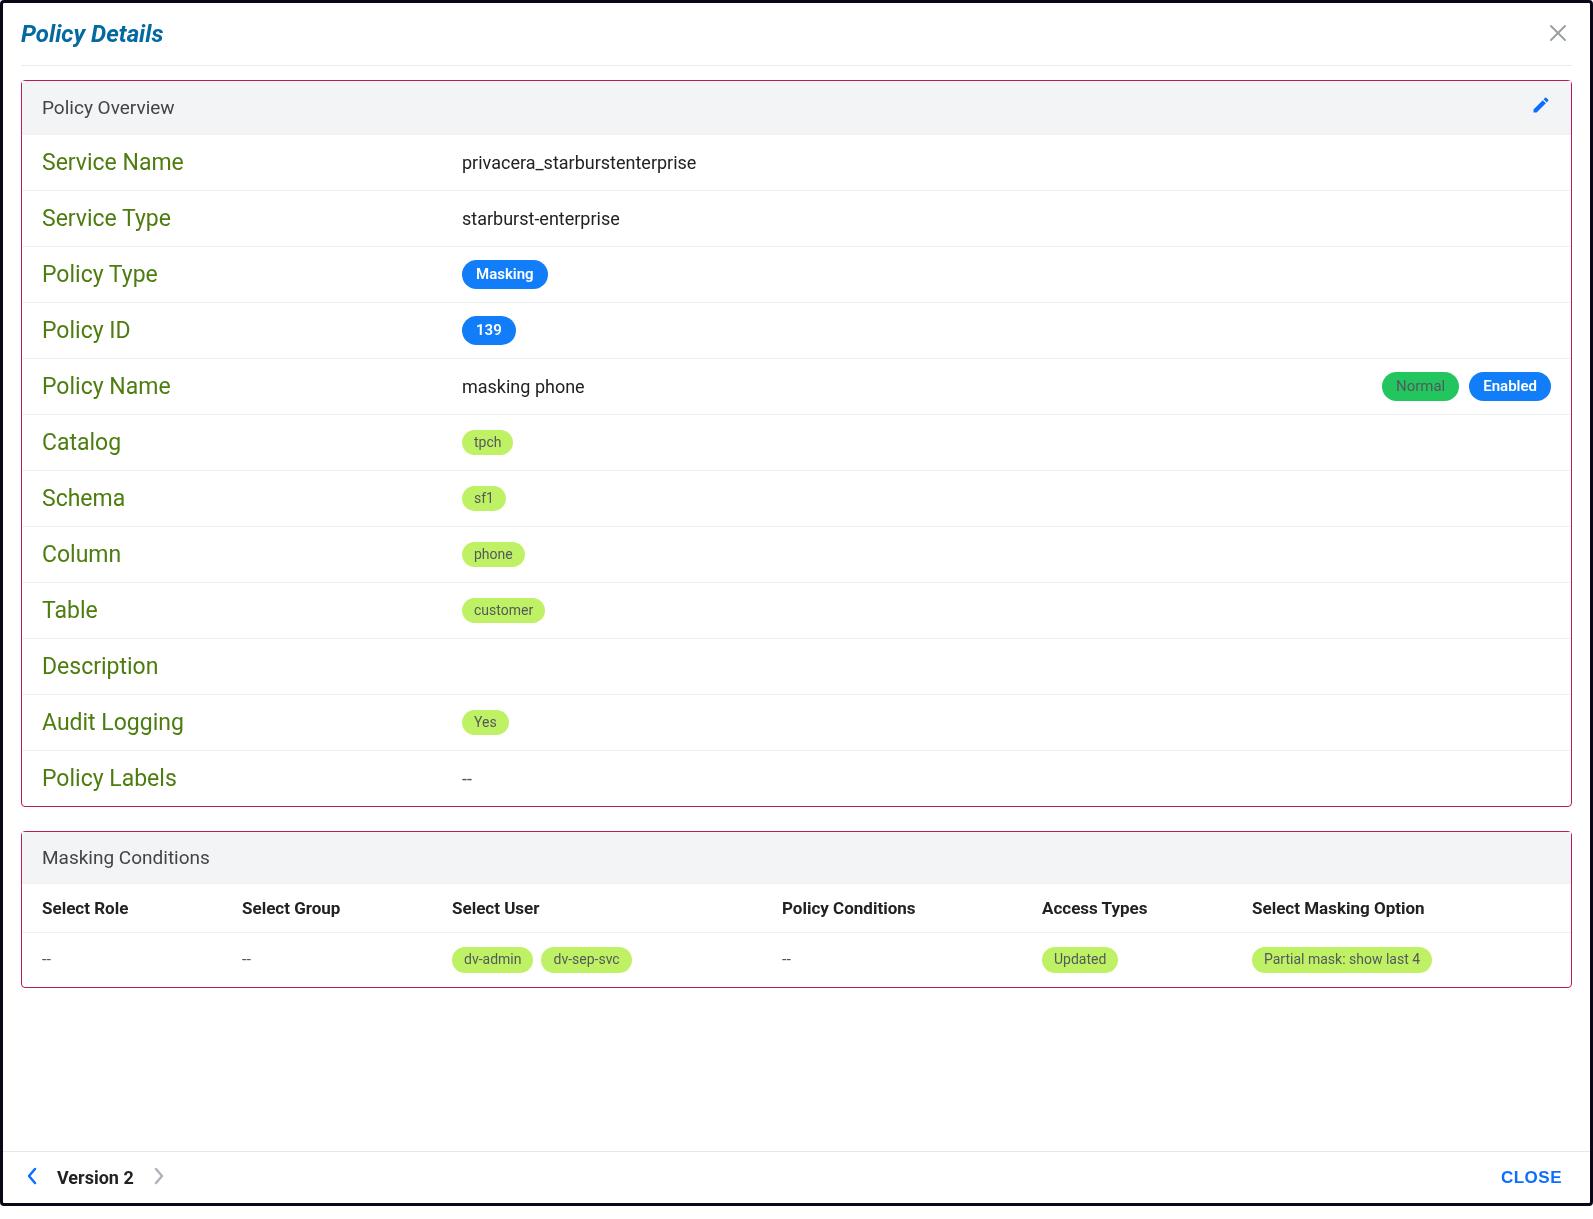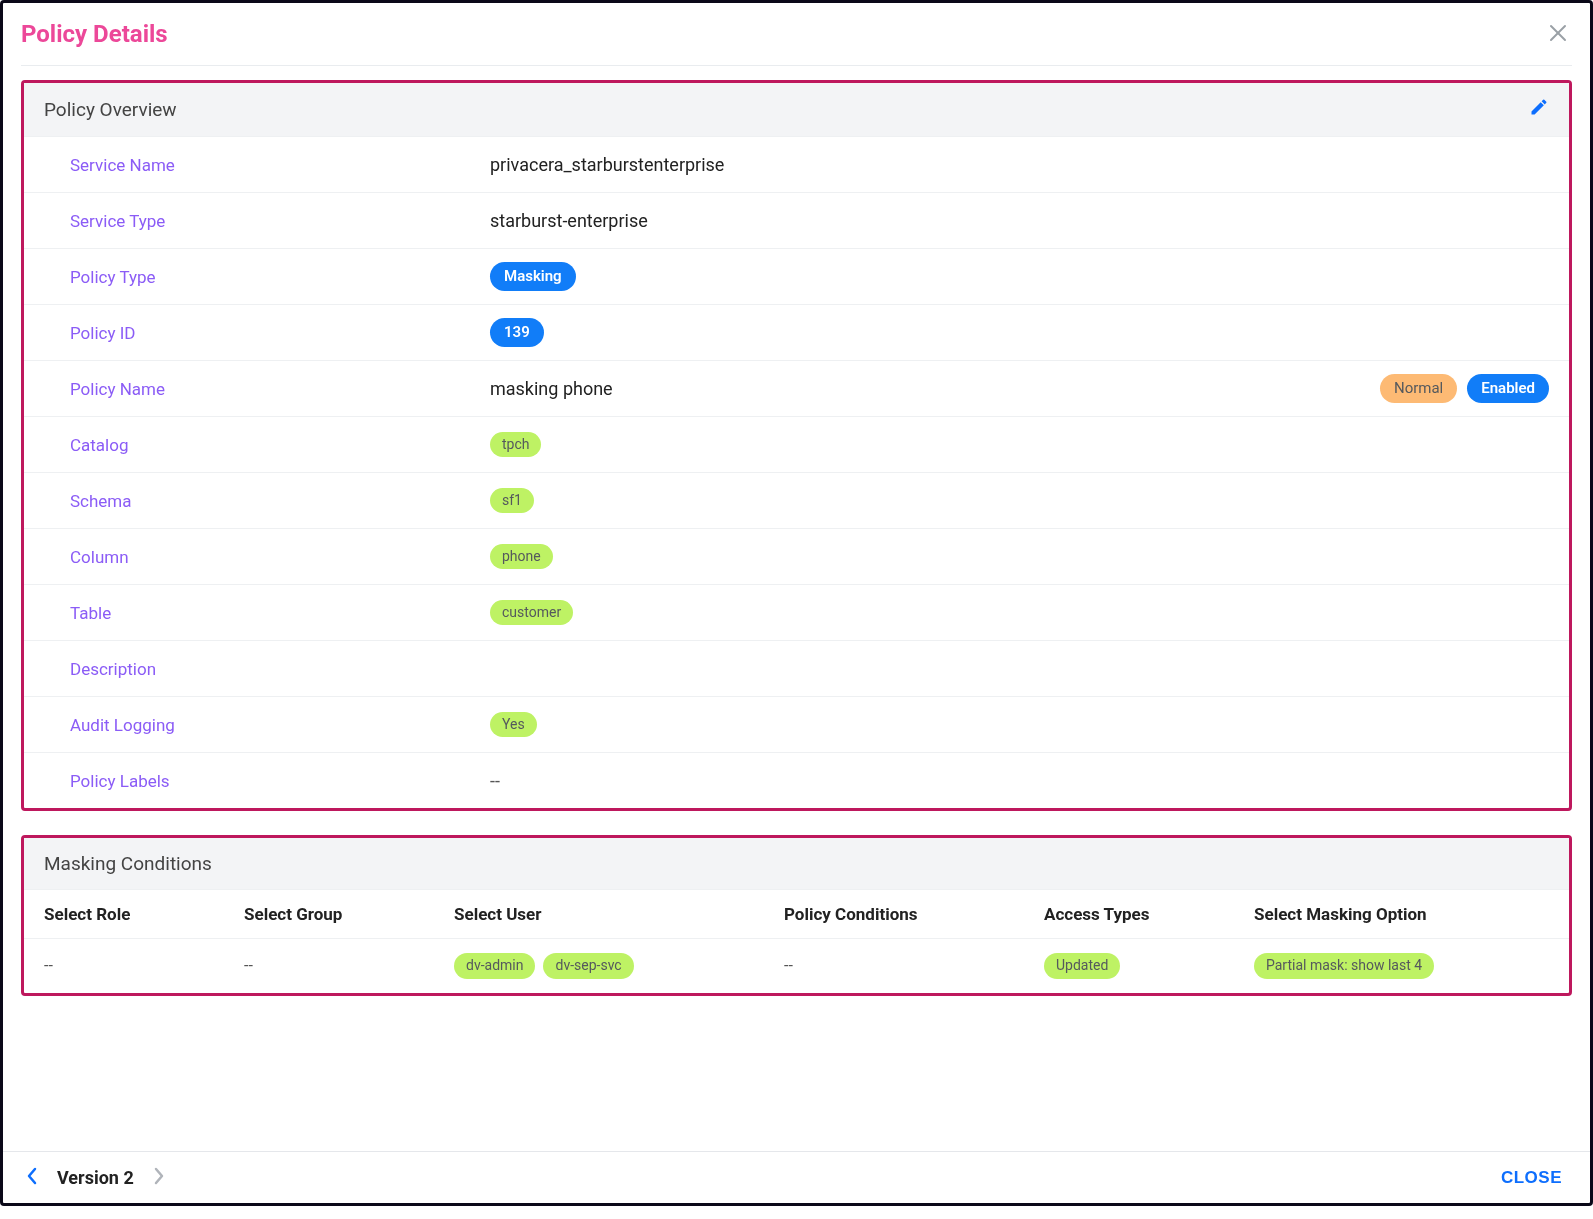--- a/index.html
+++ b/index.html
@@ -23,21 +23,22 @@
 
   .dialog-header {
     display: flex;
     align-items: center;
     justify-content: space-between;
     padding-bottom: 14px;
   }
   .dialog-title {
     font-size: 24px;
     font-weight: 700;
-    color: #ec4899;
+    color: #0369a1;
+    font-style: italic;
   }
   .close-x {
     color: #6c757d;
     cursor: pointer;
     font-size: 26px;
     line-height: 1;
     padding: 4px;
   }
   .hr-line {
     border: none;
@@ -45,21 +46,21 @@
     margin: 0;
   }
 
   .body-scroll {
     flex: 1 1 auto;
     overflow: auto;
     padding-top: 14px;
   }
 
   .panel {
-    border: 3px solid #be185d;
+    border: 1px solid #be185d;
     border-radius: 4px;
     margin-bottom: 24px;
     background: #fff;
   }
   .panel-header {
     background: #f3f4f6;
     padding: 14px 20px;
     font-size: 19px;
     color: #444;
     display: flex;
@@ -74,23 +75,22 @@
   .kv-row {
     display: flex;
     align-items: center;
     padding: 13px 20px;
     border-top: 1px solid #eef0f2;
     min-height: 56px;
   }
   .kv-row:first-of-type { border-top: 1px solid #e5e7eb; }
   .kv-label {
     width: 420px;
-    font-size: 17px;
-    color: #8b5cf6;
-    margin-left: 26px;
+    font-size: 23px;
+    color: #4d7c0f;
   }
   .kv-value {
     flex: 1;
     font-size: 18px;
     color: #222;
     display: flex;
     align-items: center;
     gap: 8px;
     text-align: center;
   }
@@ -103,21 +103,21 @@
   .pill {
     display: inline-block;
     border-radius: 999px;
     padding: 4px 14px;
     font-size: 15px;
     line-height: 1.4;
     white-space: nowrap;
   }
   .pill-blue { background: #117df8; color: #fff; font-weight: 600; }
   .pill-grey { background: #bef264; color: #55595d; }
-  .pill-lightgrey { background: #fdba74; color: #55595d; }
+  .pill-lightgrey { background: #22c55e; color: #55595d; }
   .pill-small { padding: 3px 12px; font-size: 14px; }
 
   .cond-table-head, .cond-table-row {
     display: flex;
     padding: 14px 20px;
     border-top: 1px solid #eef0f2;
   }
   .cond-table-head { font-weight: 700; font-size: 17px; color: #222; justify-content: space-between; }
   .cond-table-row { font-size: 16px; align-items: center; }
   .col-role { width: 200px; }

